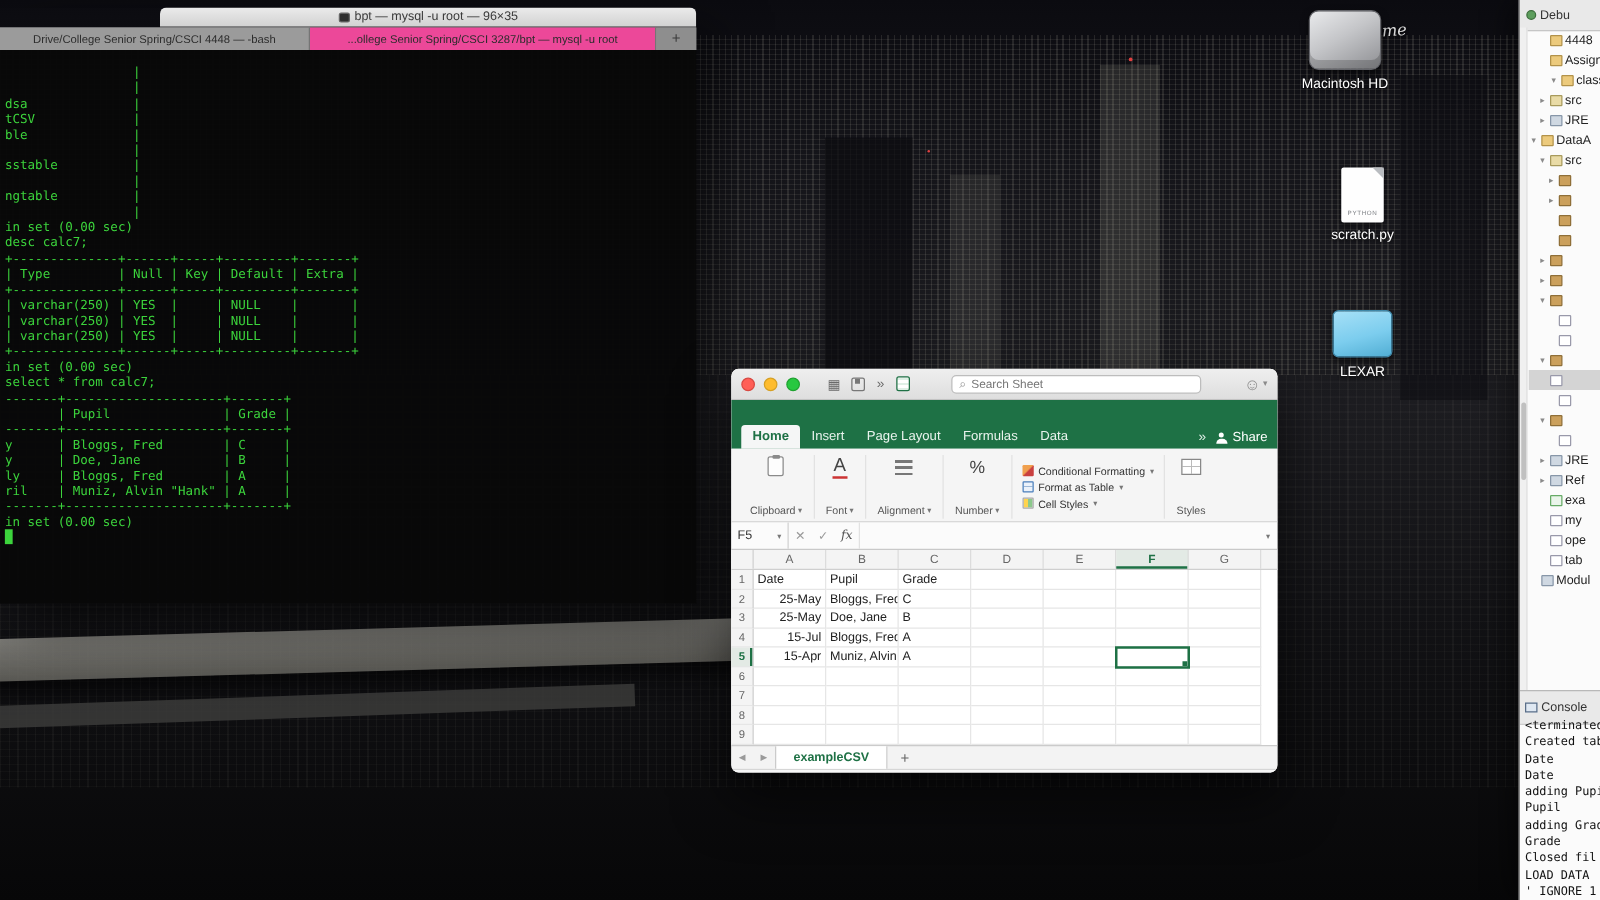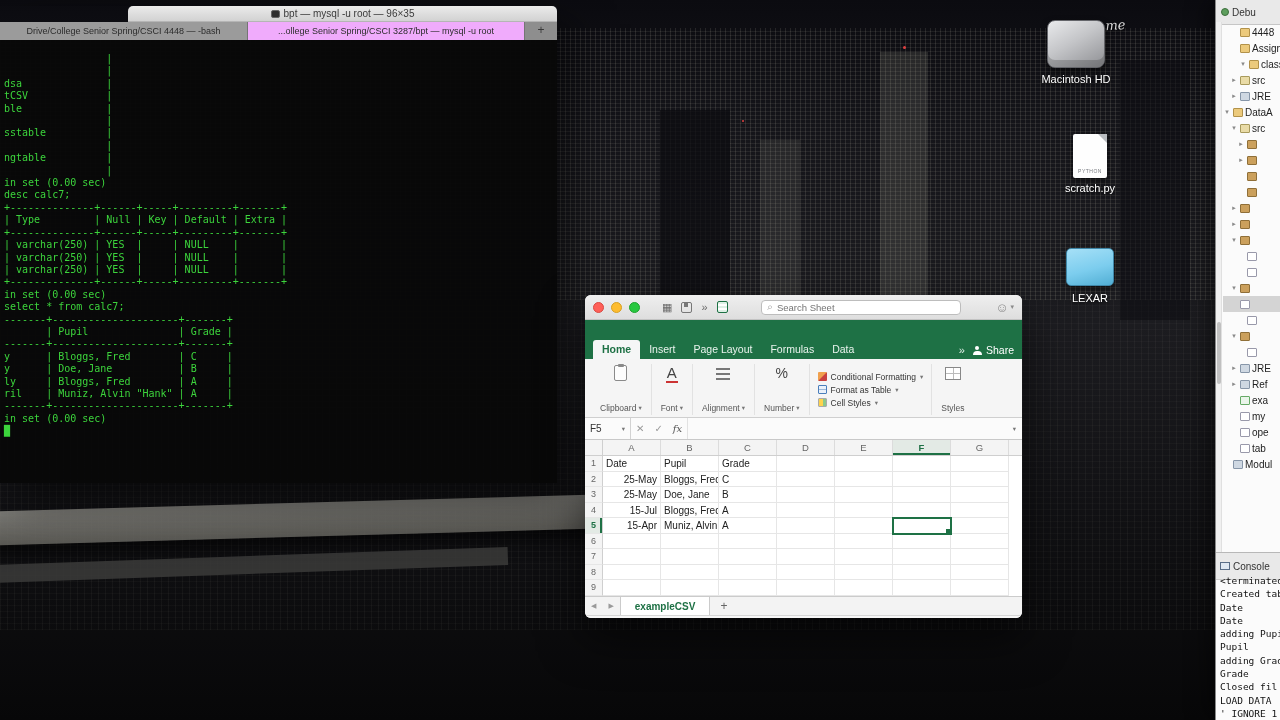--- a/index.html
+++ b/index.html
@@ -26,21 +26,21 @@
   .wp-road  { position:absolute; left:-12px; top:503px; width:610px; height:34px; transform:rotate(-1.6deg);
     background:linear-gradient(#8f8e88,#66655f); opacity:.85; box-shadow:0 10px 16px rgba(0,0,0,.65); }
   .wp-road2 { position:absolute; left:-12px; top:556px; width:520px; height:18px; transform:rotate(-2deg);
     background:#3b3b39; opacity:.85; }
   .wp-watermark { position:absolute; left:1093px; top:18px; color:rgba(255,255,255,.85);
     font:italic 13px "DejaVu Serif", serif; transform:rotate(-4deg); text-shadow:0 1px 2px rgba(0,0,0,.8); }
 
   
   .dt { position:absolute; width:92px; text-align:center; color:#fff; font-size:11px;
     text-shadow:0 1px 3px rgba(0,0,0,.95); }
-  .dt-hd { left:1030px; top:20px; }
+  .dt-hd { left:1030px; top:8px; }
   .hd-icon { width:58px; height:48px; margin:0 auto 5px; border-radius:8px;
     background:linear-gradient(150deg,#e9eaec 0%,#c4c5c8 45%,#8e8f93 100%);
     border:1px solid #64656a; box-shadow:inset 0 -7px 0 rgba(0,0,0,.18), 0 3px 6px rgba(0,0,0,.5); }
   .dt-py { left:1046px; top:134px; width:88px; }
   .py-icon { width:34px; height:44px; margin:0 auto 4px; background:#fefefe; border-radius:2px; position:relative;
     box-shadow:0 2px 5px rgba(0,0,0,.55); display:flex; align-items:flex-end; justify-content:center; }
   .py-icon::before { content:""; position:absolute; top:0; right:0; border-style:solid; border-width:0 9px 9px 0;
     border-color:transparent #b9bcc0 transparent transparent; }
   .py-badge { font-size:5px; letter-spacing:.5px; color:#7a7d82; padding-bottom:4px; text-shadow:none; }
   .dt-lexar { left:1046px; top:248px; width:88px; }
@@ -53,21 +53,21 @@
     box-shadow:14px 18px 40px rgba(0,0,0,.55); }
   .term-titlebar { position:absolute; left:128px; right:0; top:0; height:16px;
     background:linear-gradient(#ebebeb,#d2d2d2); border-radius:5px 5px 0 0;
     display:flex; align-items:center; justify-content:center; gap:4px;
     font-size:10px; color:#3a3a3a; border-bottom:1px solid #b5b5b5; }
   .term-proxy-icon { width:9px; height:8px; background:#2f2f2f; border-radius:2px; border:1px solid #666; }
   .term-tabbar { position:absolute; left:0; right:0; top:16px; height:18px; display:flex; background:#8e8e8e; }
   .term-tab { height:100%; font-size:9px; line-height:18px; color:#2c2c2c; text-align:center;
     overflow:hidden; white-space:nowrap; padding:0 6px; border-right:1px solid #757575; background:#9b9b9b; }
   .term-tab:first-child { flex:0 0 248px; }
-  .term-tab.active { flex:0 0 277px; background:#f0abfc; }
+  .term-tab.active { flex:0 0 277px; background:#ec4899; }
   .term-newtab { flex:1; background:#8e8e8e; color:#3a3a3a; font-size:12px; line-height:17px; text-align:center; }
   .term-body { position:absolute; left:0; right:0; top:34px; height:443px; background:rgba(8,8,8,.97);
     padding:13px 0 0 4px; overflow:hidden; }
   .term-line { font:10px/12.4px "DejaVu Sans Mono", monospace; color:#3cd43c; white-space:pre; }
 
   
   .excel { position:absolute; left:585px; top:295px; width:437px; height:323px; border-radius:6px; overflow:hidden;
     background:#fff; box-shadow:0 20px 45px rgba(0,0,0,.6); font-size:10px; }
   .xl-titlebar { height:25px; background:linear-gradient(#efefef,#dedede); border-bottom:1px solid #c3c3c3;
     display:flex; align-items:center; padding:0 8px; }

